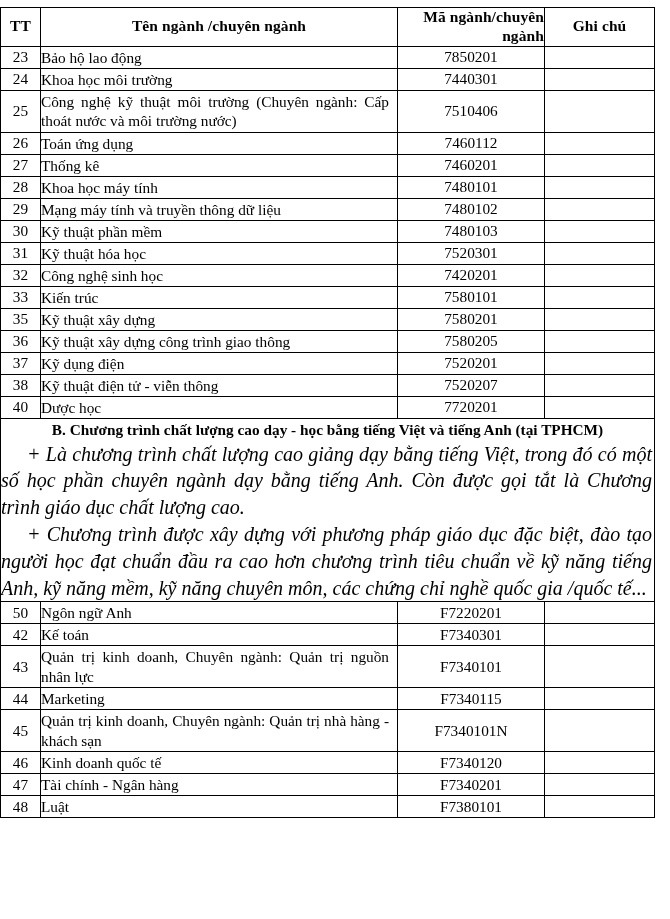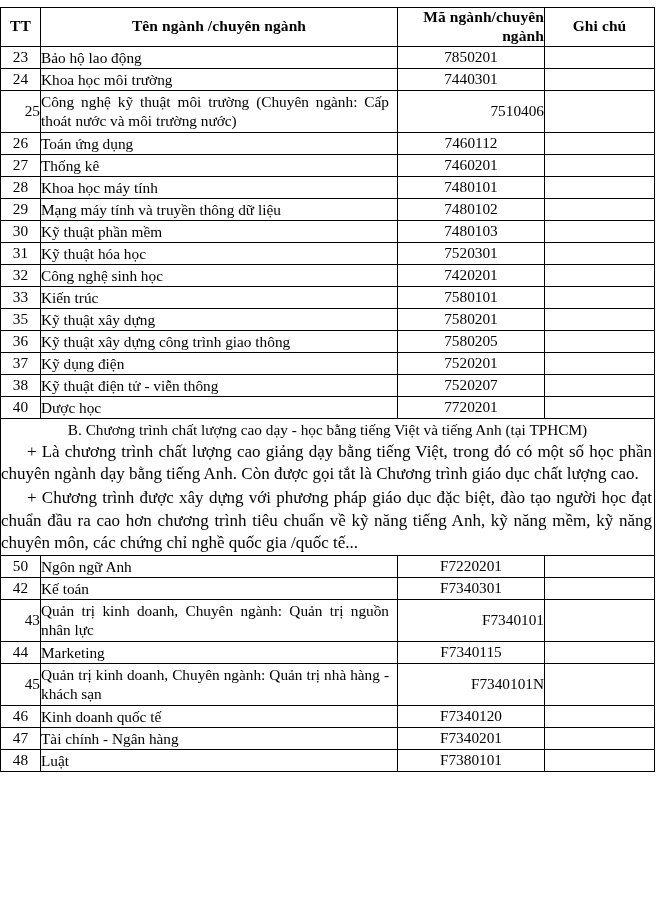--- a/index.html
+++ b/index.html
@@ -74,36 +74,37 @@
   td.cell-code {
     text-align: center;
     font-size: 15.3px;
     line-height: 1.2;
     padding: 1px 2px 2px 2px;
   }
   td.cell-note {
     padding: 1px 2px;
   }
   tr.row-1 td { height: 21px; }
-  tr.row-2 td { height: 41px; text-align: right; }
+  tr.row-2 td { height: 41px; }
 
   
   td.section-block {
     padding: 3px 9px 6px 9px;
     text-align: left;
   }
   .section-title {
-    font-weight: normal;
+    font-weight: bold;
     font-size: 15.3px;
     text-align: center;
     line-height: 1.3;
     margin: 1px 0 1px 0;
   }
   .section-para {
-    font-size: 17px;
+    font-style: italic;
+    font-size: 20px;
     line-height: 1.33;
     text-align: justify;
     text-align-last: left;
     text-indent: 26px;
     margin: 0;
     padding: 0 2px 0 0;
   }
   .section-para + .section-para { margin-top: 1px; }
 </style>
 </head>

